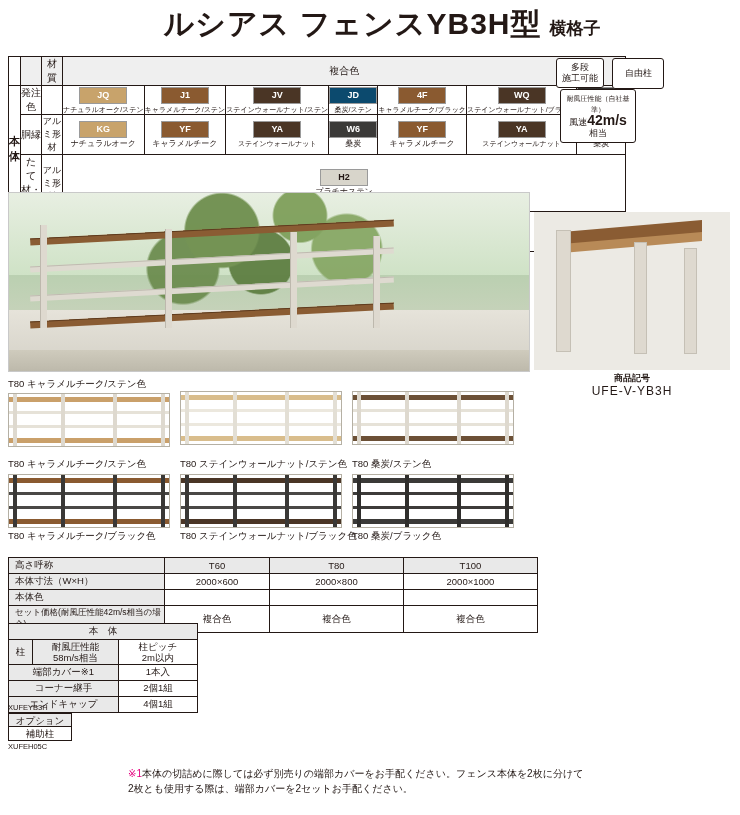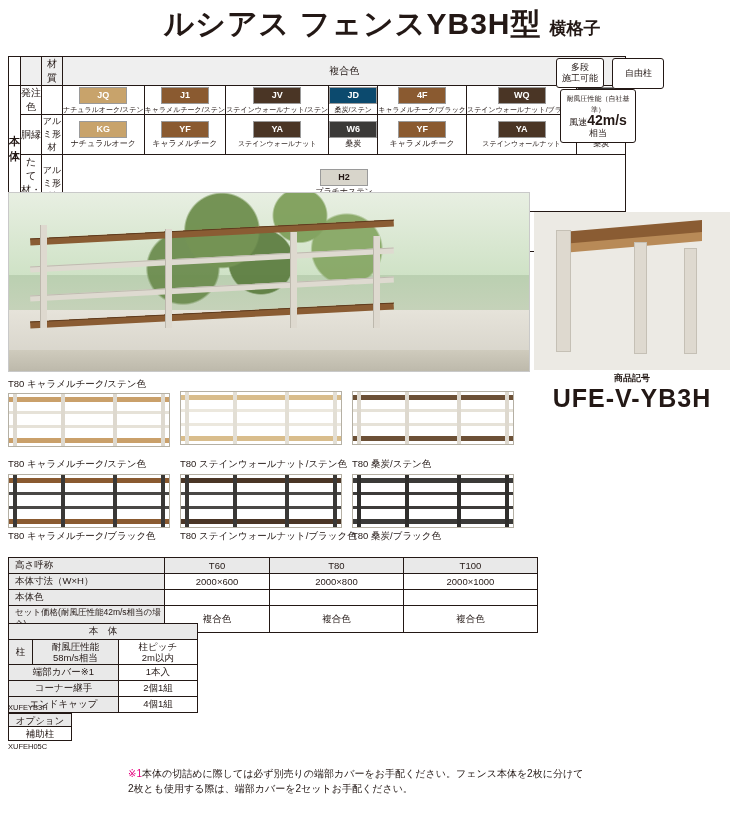--- a/index.html
+++ b/index.html
@@ -91,21 +91,21 @@
   .sidephoto{
     position:absolute;left:534px;top:212px;width:196px;height:158px;
     background:#efefef;overflow:hidden;
   }
   .code-label{
     position:absolute;left:534px;top:372px;width:196px;text-align:center;
     font-size:9px;font-weight:bold;
   }
   .code-main{
     position:absolute;left:534px;top:384px;width:196px;text-align:center;
-    font-size:25px;font-weight:bold;letter-spacing:1px;
+    font-size:12px;font-weight:normal;letter-spacing:1px;
   }
 
   
   .vgrid{position:absolute;left:8px;top:378px;width:520px;}
   .vcap{font-size:9.5px;margin:0 0 2px 0;white-space:nowrap;}
   .vcell{position:absolute;}
   .fenceimg{border:1px solid #b5b0a4;background:#fff;position:relative;overflow:hidden;}
   .fr{position:absolute;left:0;width:100%;}
   .fp{position:absolute;top:0;height:100%;}
 

